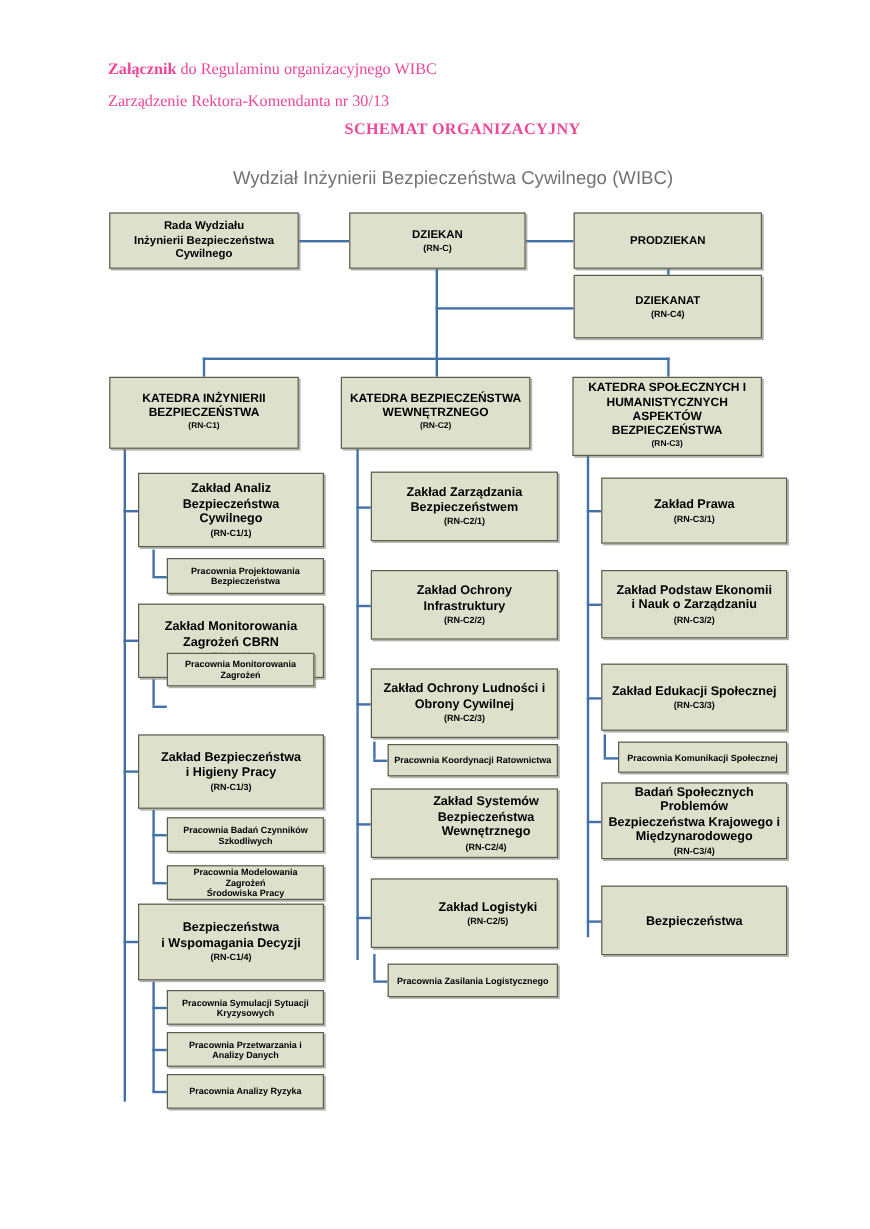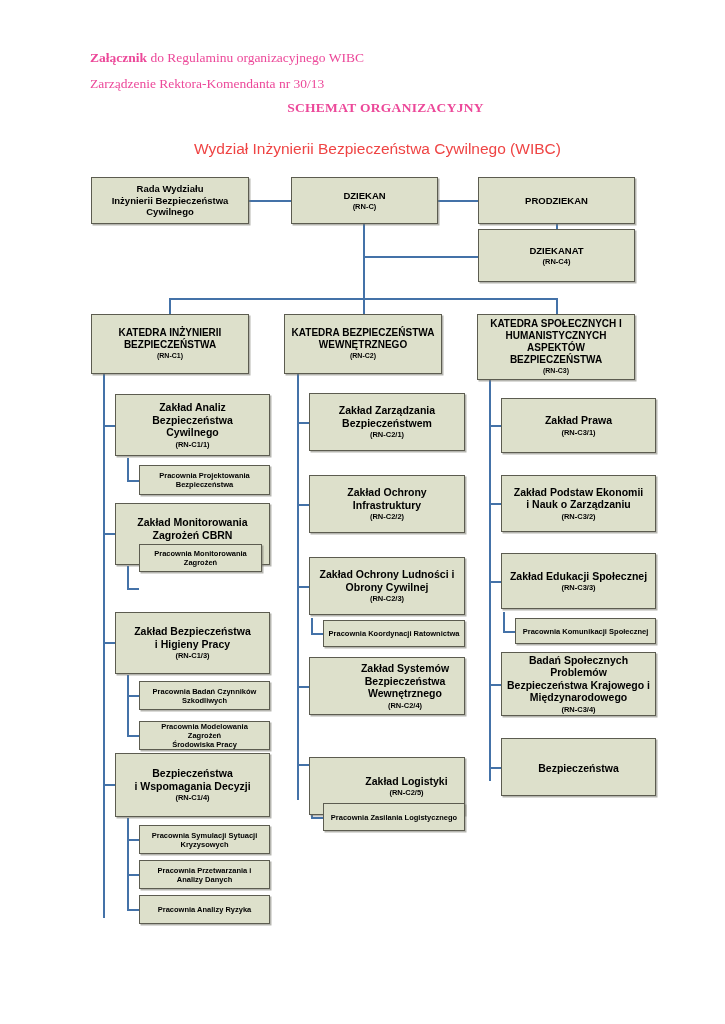--- a/index.html
+++ b/index.html
@@ -40,21 +40,21 @@
     padding-left: 46px;
     box-sizing: border-box;
   }
   #chart-title {
     position: absolute;
     left: 0; top: 140px;
     width: 725px;
     text-align: center;
     font-family: "Liberation Sans", sans-serif;
     font-size: 15.5px;
-    color: #ef4444;
+    color: #737373;
     padding-left: 30px;
     box-sizing: border-box;
   }
 
   
   .ln {
     position: absolute;
     background: #4472a8;
   }
   .ln.h { height: 2px; }
@@ -276,21 +276,21 @@
   <div class="box lvl-pra" style="left:323px; top:620px; width:142px; height:27px;">
     <span class="t">Pracownia Koordynacji Ratownictwa</span>
   </div>
 
   <div class="box lvl-zak" style="left:309px; top:657px; width:156px; height:58px;padding-left:36px;">
     <span class="t">Zakład Systemów</span>
     <span class="t">Bezpieczeństwa Wewnętrznego</span>
     <span class="code">(RN-C2/4)</span>
   </div>
 
-  <div class="box lvl-zak" style="left:309px; top:757px; width:156px; height:58px;padding-left:39px;">
+  <div class="box lvl-zak" style="left:309px; top:732px; width:156px; height:58px;padding-left:39px;">
     <span class="t">Zakład Logistyki</span>
     <span class="code">(RN-C2/5)</span>
   </div>
   <div class="box lvl-pra" style="left:323px; top:803px; width:142px; height:28px;">
     <span class="t">Pracownia Zasilania Logistycznego</span>
   </div>
 
   <div class="box lvl-zak" style="left:501px; top:398px; width:155px; height:55px;">
     <span class="t">Zakład Prawa</span>
     <span class="code">(RN-C3/1)</span>

